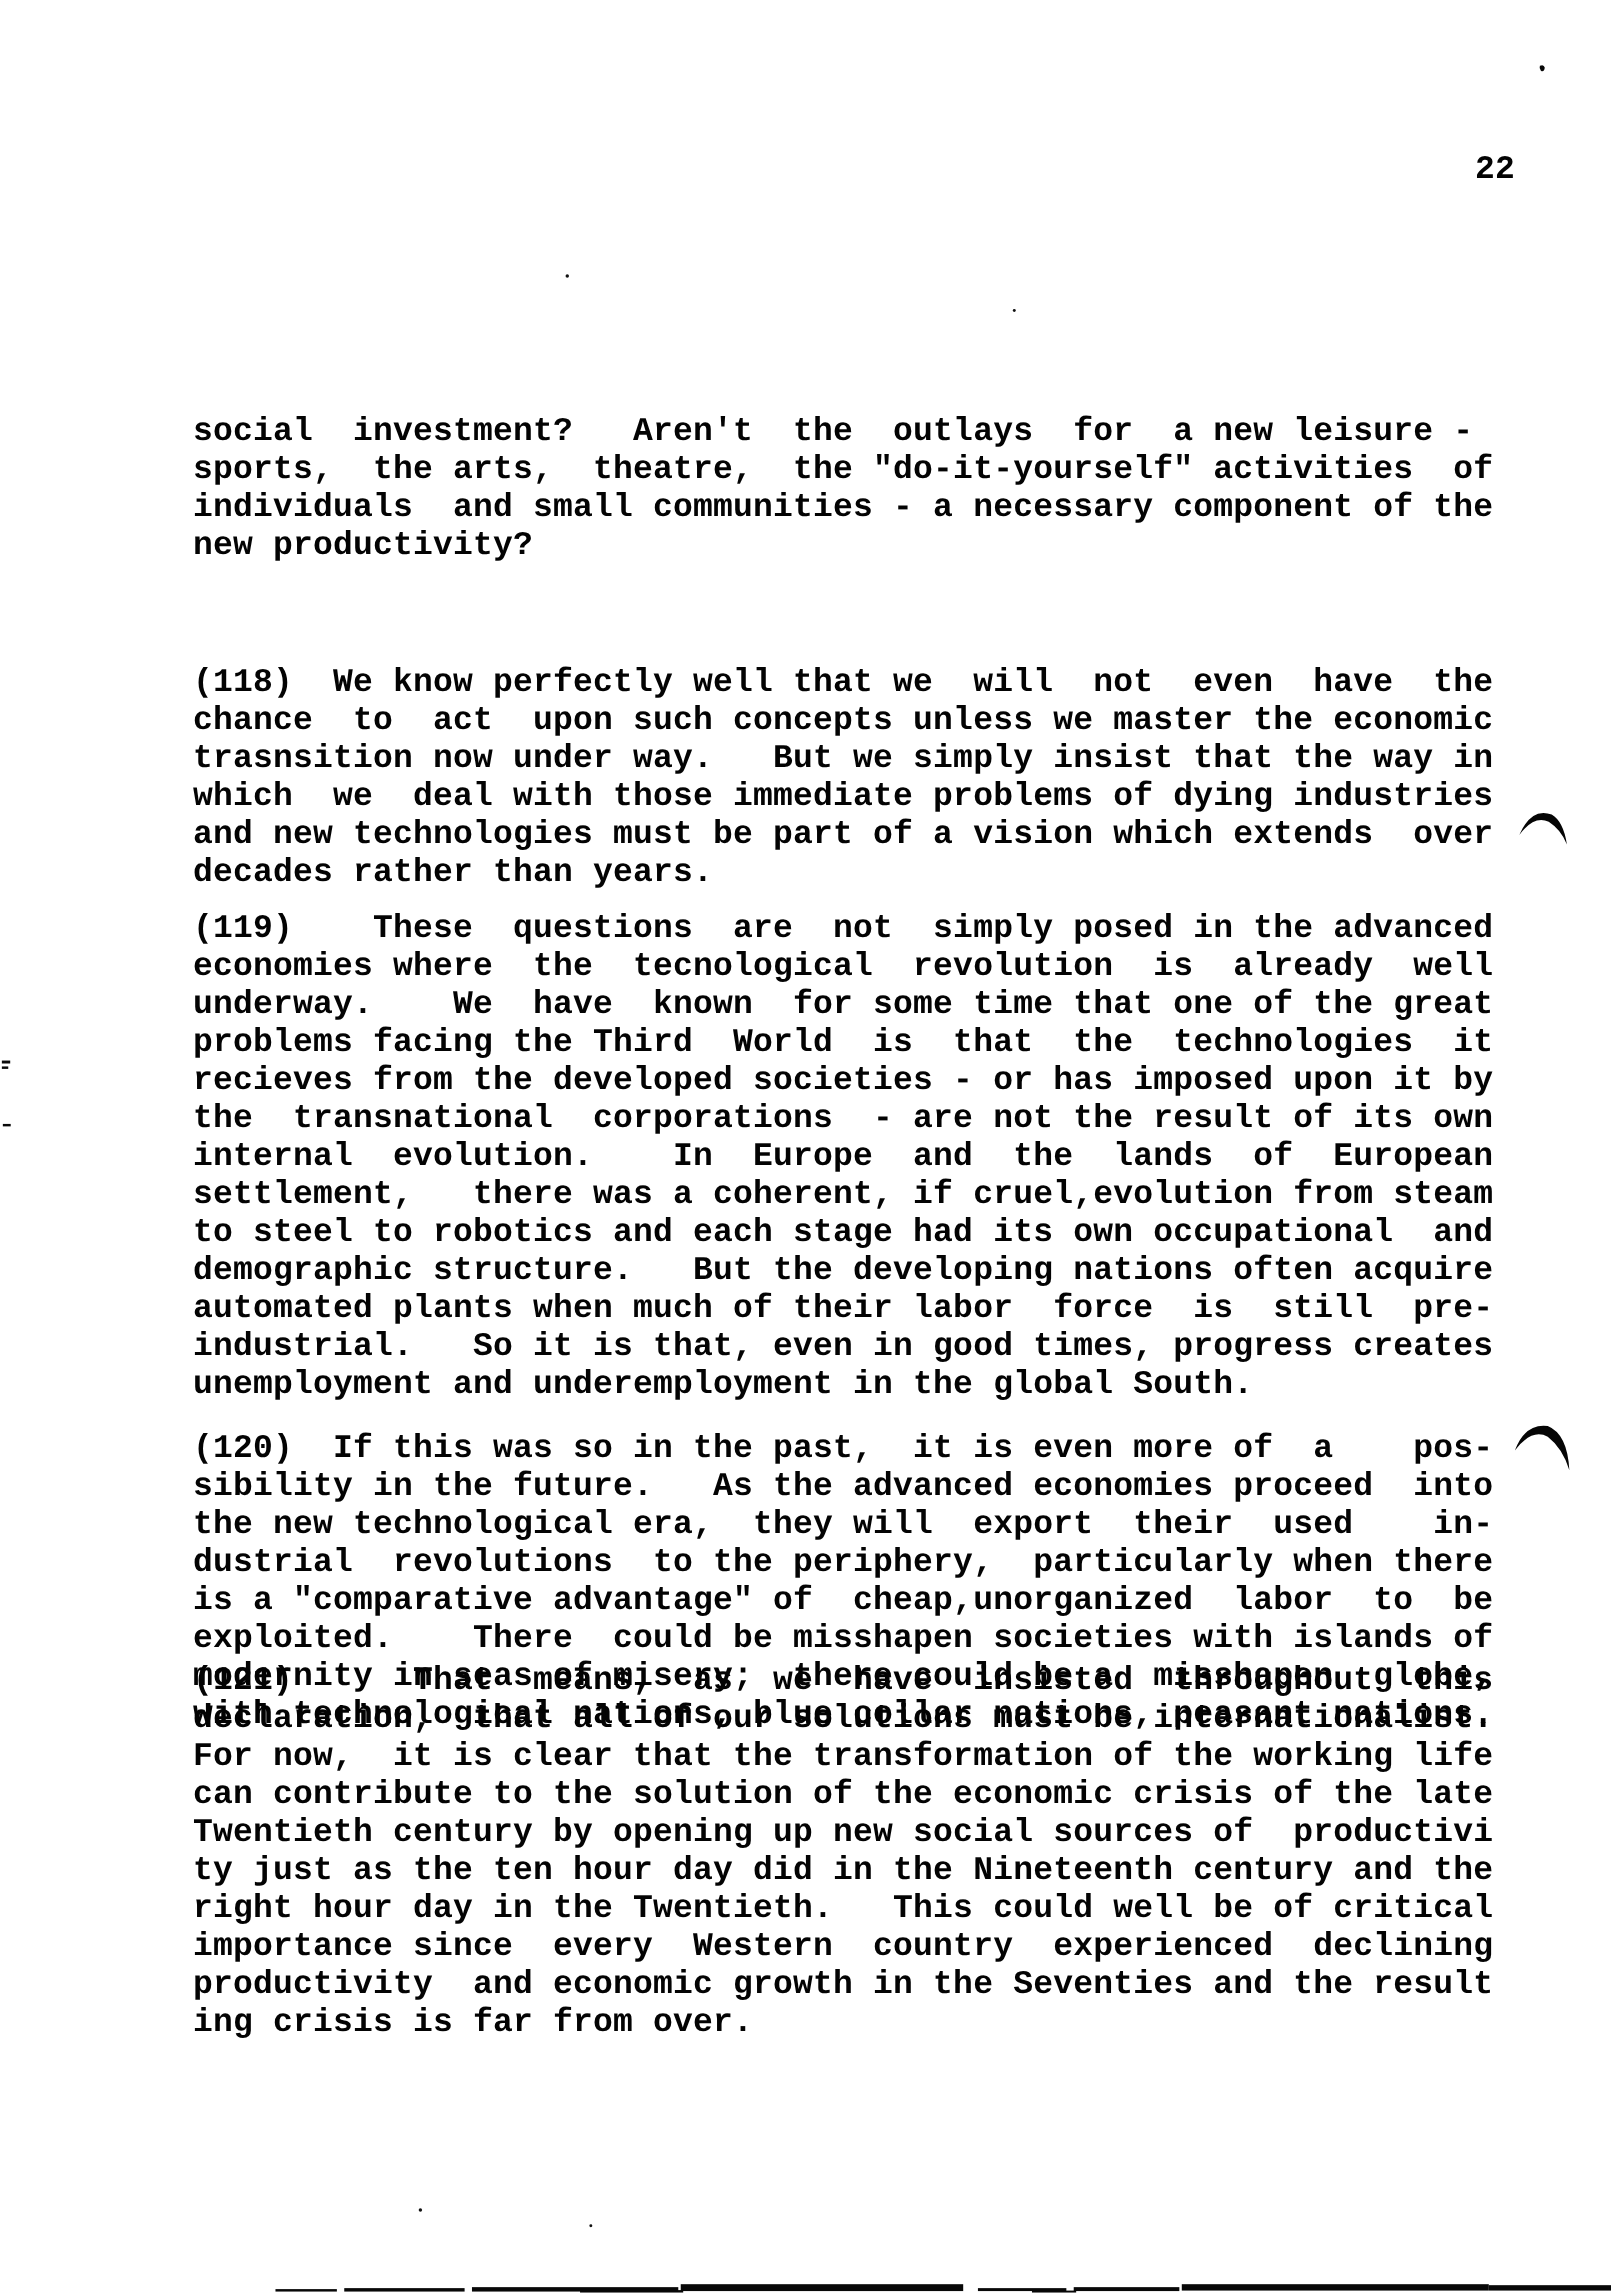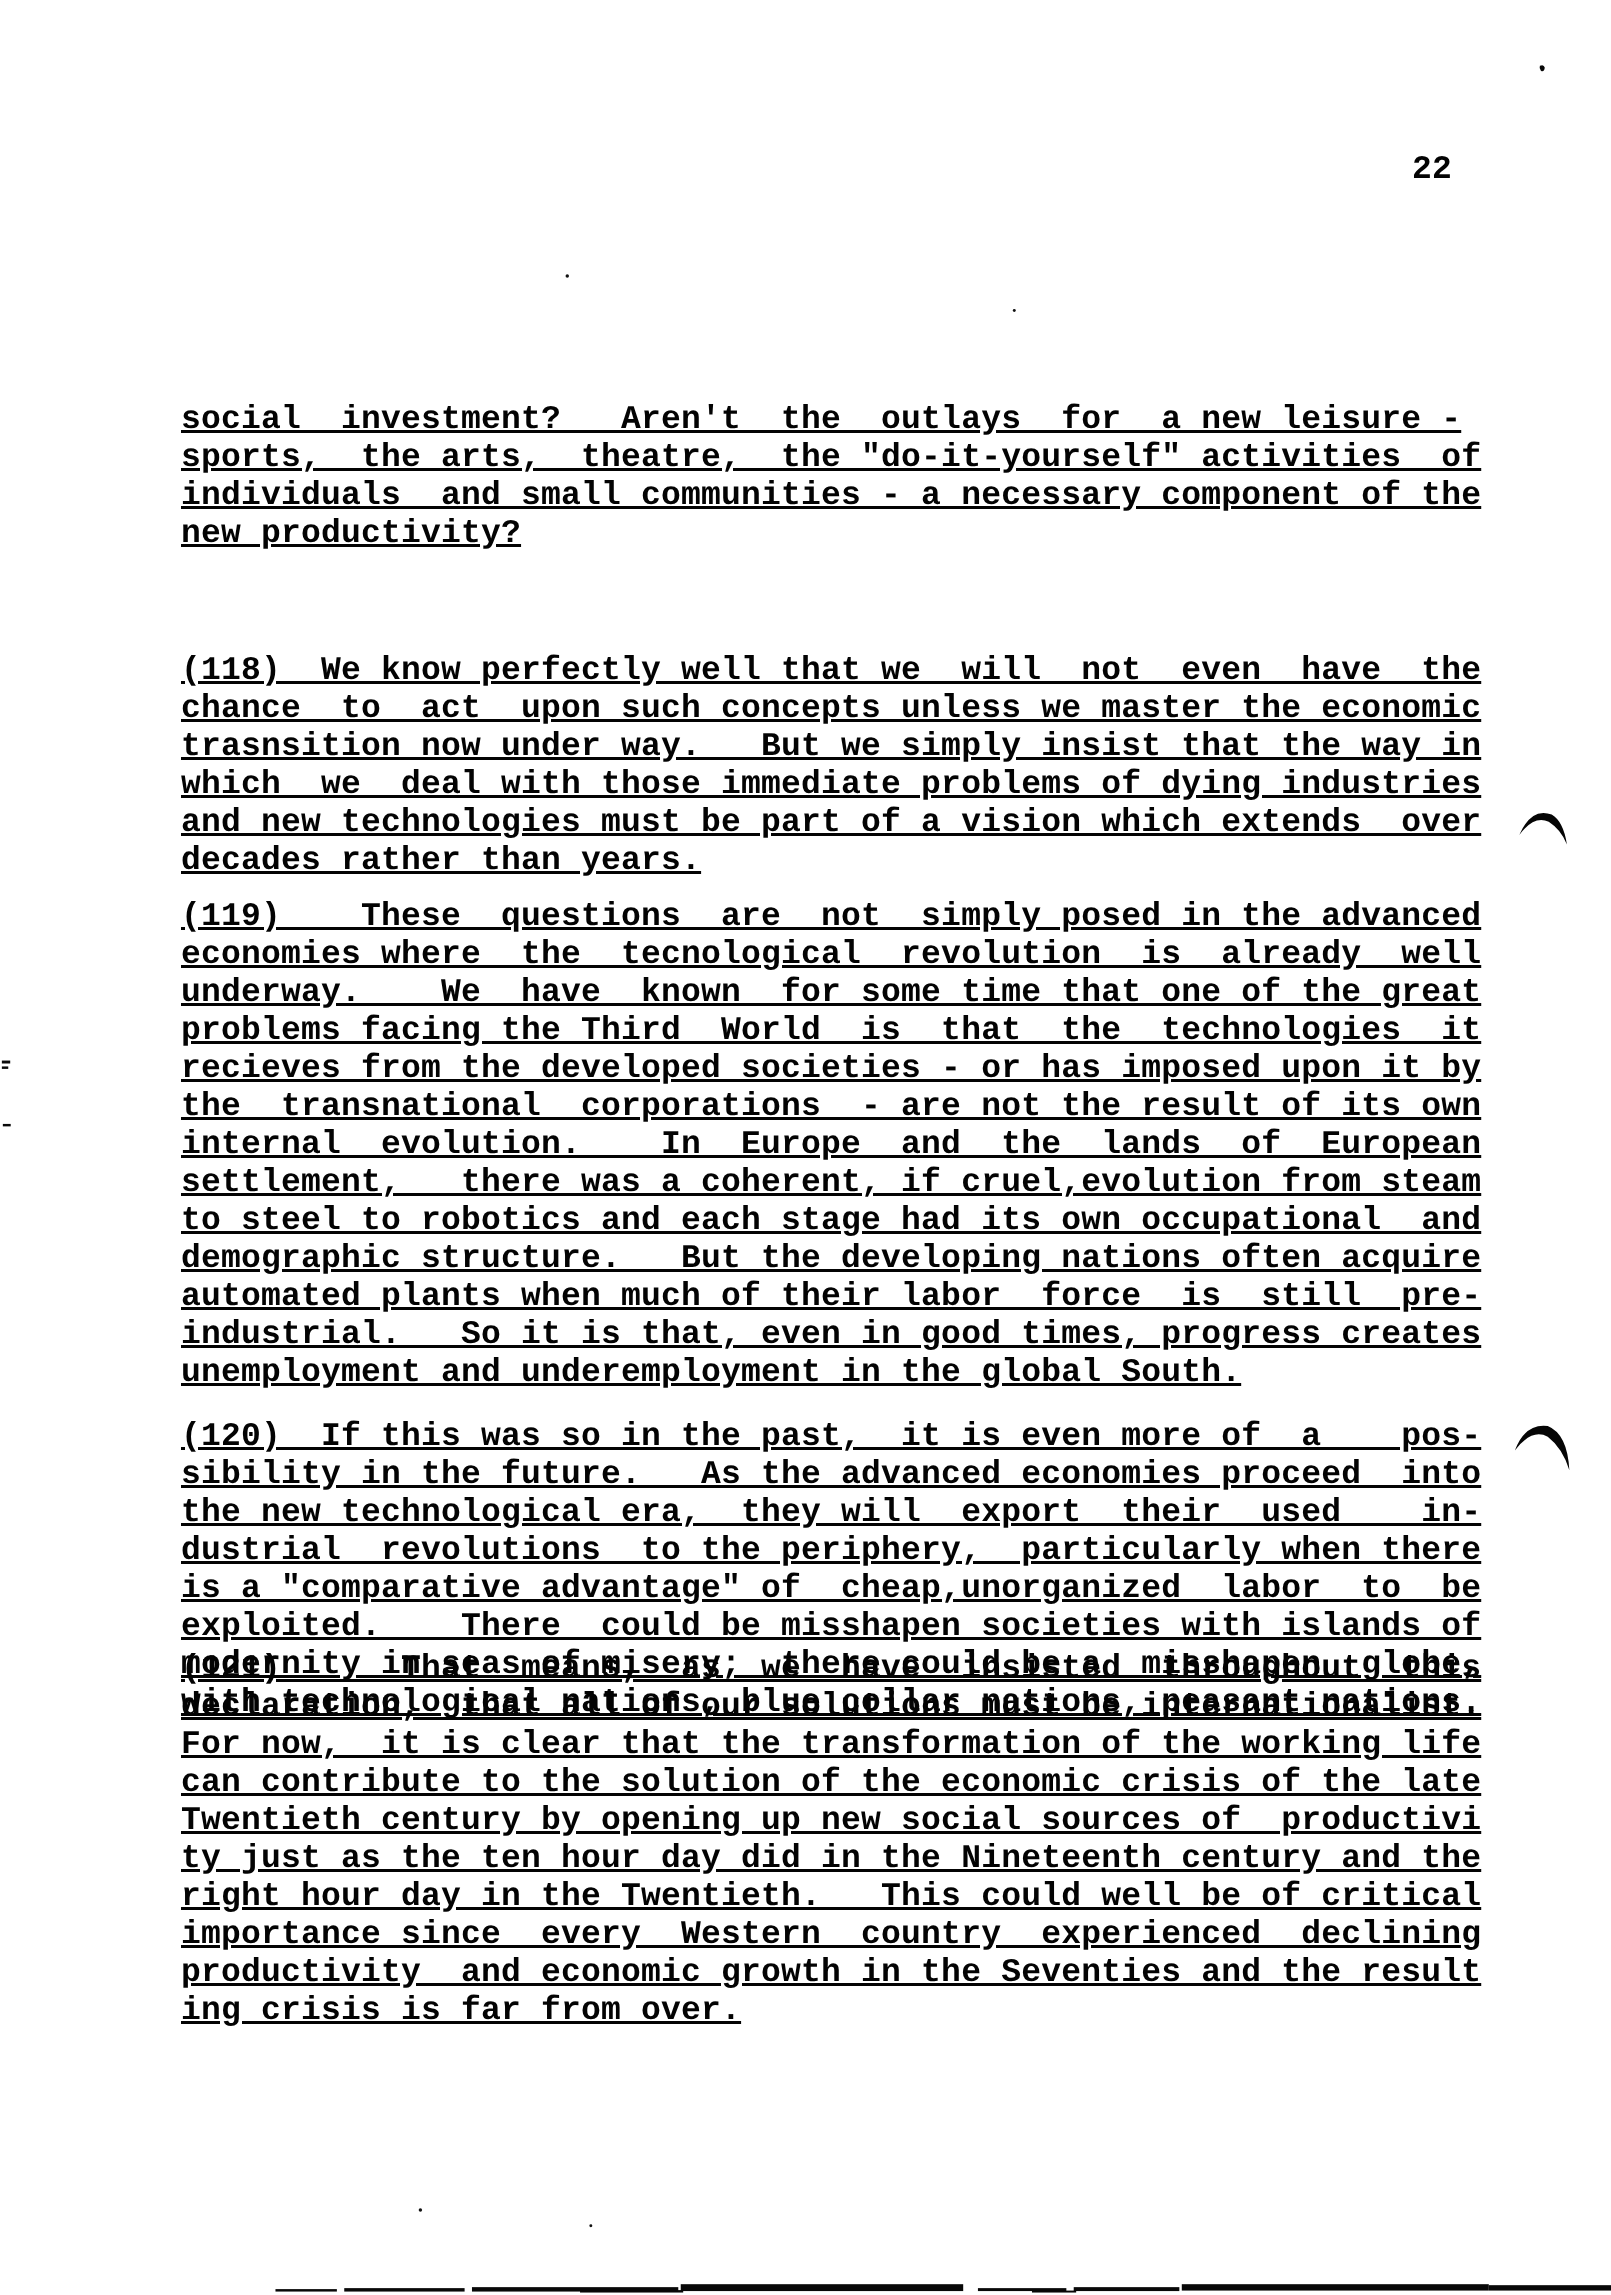--- a/index.html
+++ b/index.html
@@ -17,32 +17,31 @@
   }
   .mono{
     font-family:"Liberation Mono","DejaVu Sans Mono",monospace;
     font-weight:700;
     font-size:33px;
     letter-spacing:0.2px;
     color:#030303;
   }
   .page-number{
     position:absolute;
-    left:1412px;
+    left:1475px;
     top:151px;
     line-height:38px;
   }
   .para{
     position:absolute;
     left:181px;
-    margin:0;
+    margin:12px;
     white-space:pre;
     line-height:38px;
     text-rendering:geometricPrecision;
-    text-decoration:underline;
   }
   .p-intro{ top:401px; }
   .p-118{ top:652px; }
   .p-119{ top:898px; }
   .p-120{ top:1418px; }
   .p-121{ top:1650px; }
   .p-122{ top:2167px; }
   .artifacts{
     position:absolute;
     left:0; top:0;

